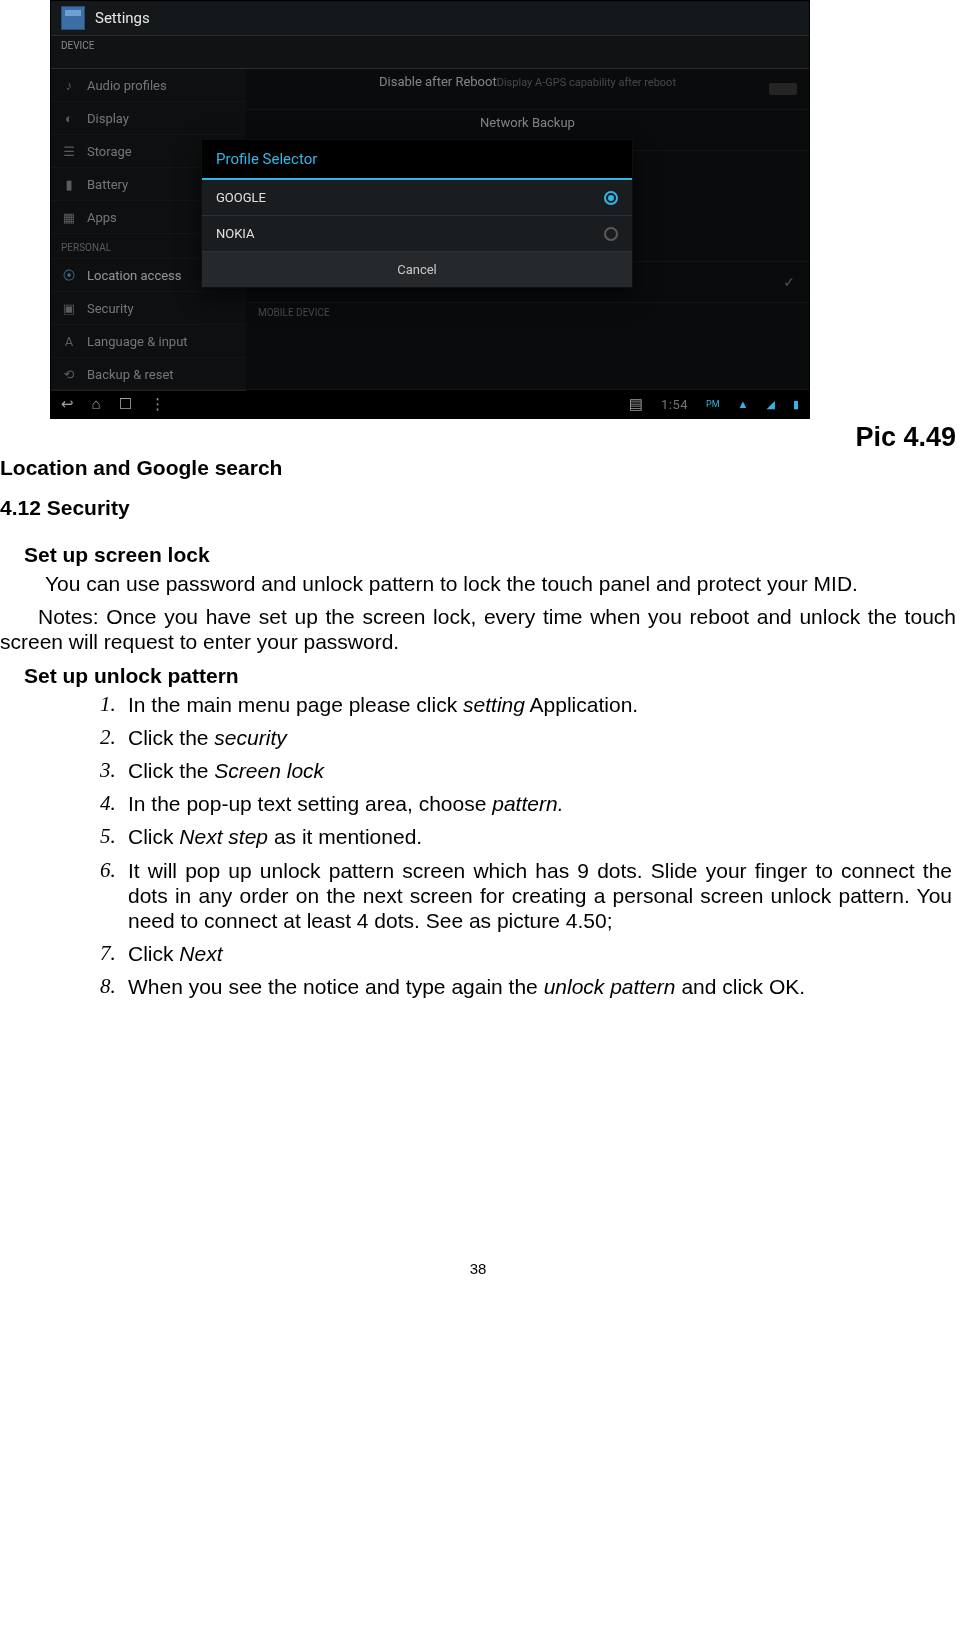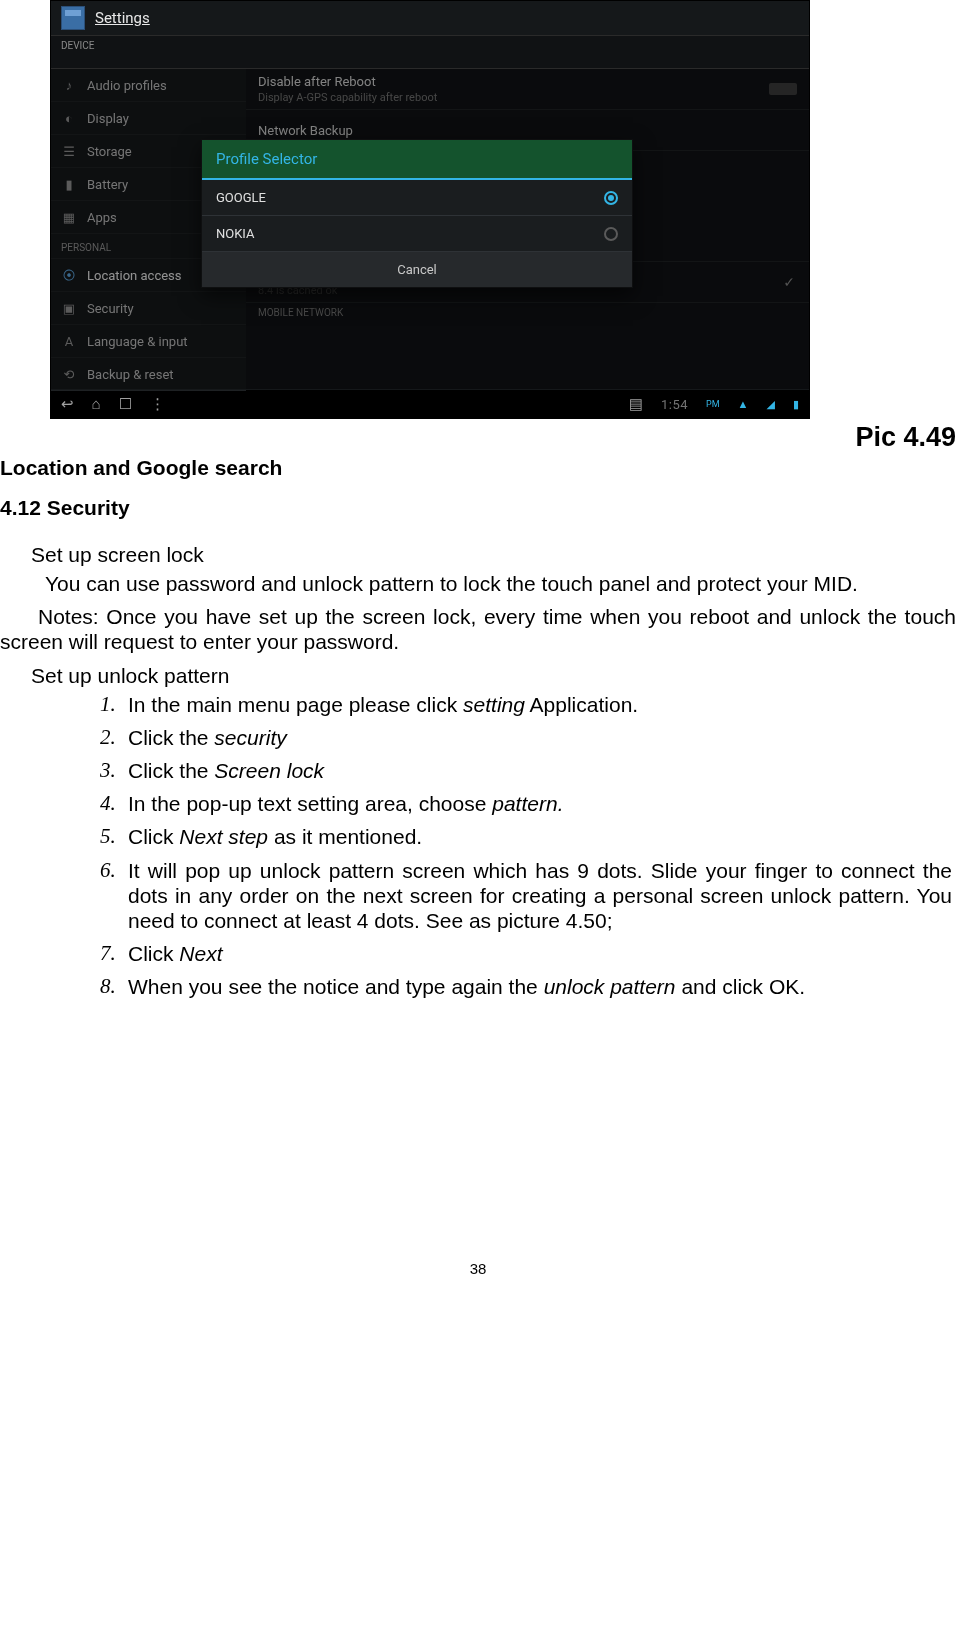--- a/index.html
+++ b/index.html
@@ -42,21 +42,20 @@
   }
   .titlebar .app-icon::after {
     content: "";
     position: absolute;
     left: 3px; right: 3px; top: 3px; height: 6px;
     background: #6fa0d4;
   }
   .titlebar .title {
     color: #e8e8e8;
     font-size: 15px;
-    text-decoration: underline;
   }
   .section-label {
     padding: 4px 10px 17px 10px;
     font-size: 10px;
     color: #8a8a8a;
     border-top: 1px solid #2a2a2a;
     border-bottom: 1px solid #2a2a2a;
     background: #101214;
   }
   .body-area {
@@ -102,21 +101,21 @@
   .content {
     position: absolute;
     left: 195px; right: 0; top: 0; bottom: 0;
     background: #101214;
   }
   .row {
     padding: 5px 12px;
     border-bottom: 1px solid #1e2123;
     min-height: 30px;
     display: flex;
-    flex-direction: column;
+    flex-direction: row;
     justify-content: center;
     position: relative;
   }
   .row .t { color: #c8c8c8; font-size: 13px; }
   .row .s { color: #6e6e6e; font-size: 11px; margin-top: 2px; }
   .row .sw {
     position: absolute;
     right: 12px; top: 50%;
     width: 28px; height: 12px;
     background: #3a3a3a;
@@ -150,21 +149,21 @@
     width: 430px;
     background: #202427;
     border: 1px solid #0e0f10;
     box-shadow: 0 8px 20px rgba(0,0,0,0.6);
   }
   .dialog .dtitle {
     padding: 10px 14px;
     color: #33b5e5;
     font-size: 15px;
     border-bottom: 2px solid #33b5e5;
-    background: #14532d;
+    background: #000000;
   }
   .dopt {
     display: flex;
     align-items: center;
     justify-content: space-between;
     padding: 10px 14px;
     color: #e0e0e0;
     font-size: 13px;
     border-bottom: 1px solid #2e3236;
     background: #1a1d1f;
@@ -240,23 +239,23 @@
     padding-left: 55px;
     text-indent: 55px;
     text-align: justify;
   }
   .sec-title {
     font-weight: bold;
     font-size: 21px;
     margin: 14px 0 22px 0;
   }
   .sub-bold {
-    font-weight: normal;
+    font-weight: bold;
     font-size: 21px;
-    margin: 6px 0 4px 31px;
+    margin: 6px 0 4px 24px;
   }
   .para {
     margin: 2px 0 8px 0;
     text-align: justify;
     text-indent: 45px;
   }
   ol.numlist {
     list-style: none;
     margin: 4px 0 0 0;
     padding: 0 4px 0 100px;
@@ -349,21 +348,21 @@
         <div class="row faint" style="height:60px;border-bottom:none"></div>
         <div class="row faint">
           <span class="t">3GPP Port</span>
           <span class="s">GPS</span>
         </div>
         <div class="row faint">
           <span class="t">7.8</span>
           <span class="s">8.4 is cached ok</span>
           <span class="chk">✓</span>
         </div>
-        <div class="mnlabel">MOBILE NETWORK</div>
+        <div class="mnlabel">MOBILE DEVICE</div>
       </div>
 
       <div class="dim"></div>
       <div class="dialog">
         <div class="dtitle">Profile Selector</div>
         <div class="dopt">
           <span>GOOGLE</span>
           <span class="radio-on"></span>
         </div>
         <div class="dopt">

